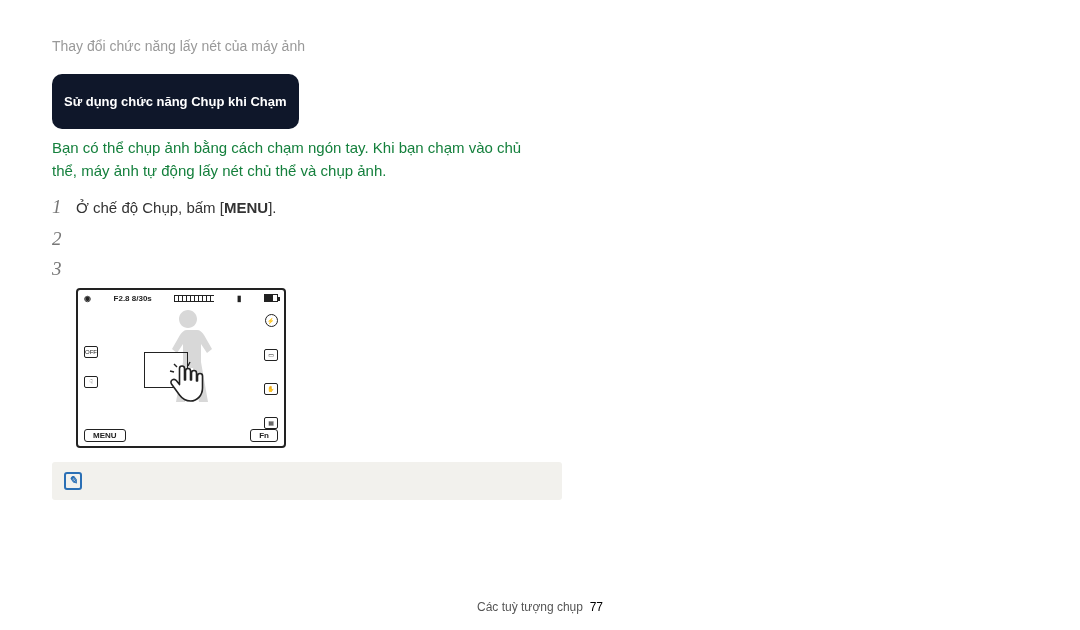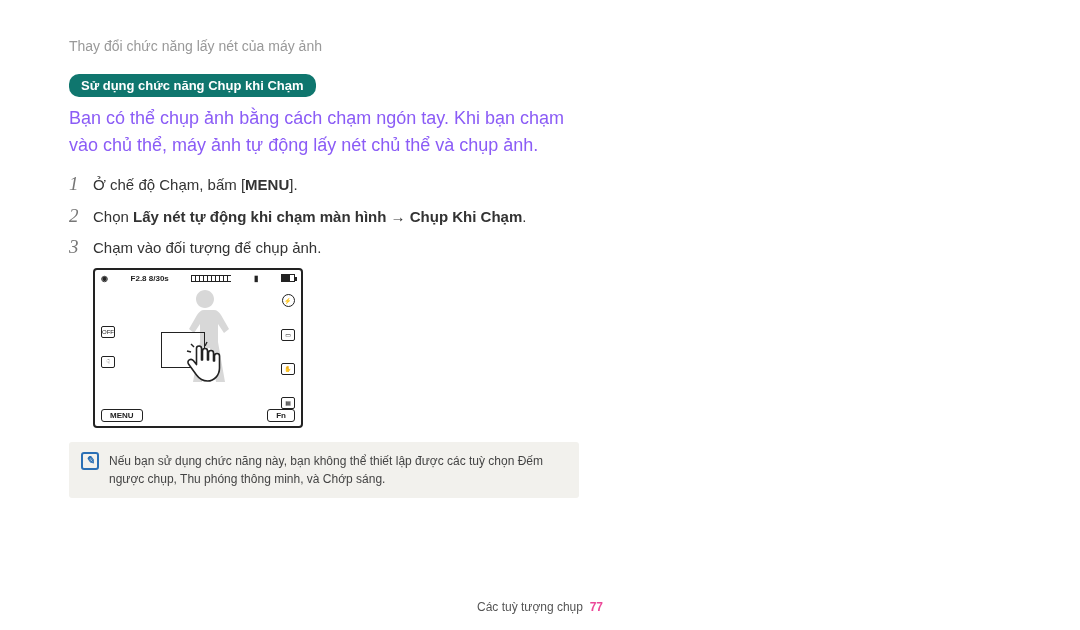--- a/index.html
+++ b/index.html
@@ -7,41 +7,40 @@
     width: 1080px;
     height: 630px;
     background: #fff;
     font-family: Arial, "Helvetica Neue", sans-serif;
     color: #333;
     position: relative;
   }
   .page {
     padding: 38px 52px 0 52px;
     width: 600px;
-    margin-left: 17px;
   }
   .page-header {
     color: #999;
     font-size: 14px;
     margin-bottom: 20px;
   }
   .pill {
     display: inline-block;
-    background: #0f766e;
+    background: #0f172a;
     color: #fff;
     font-size: 13px;
     font-weight: bold;
-    padding: 4px 12px;
+    padding: 20px 12px;
     border-radius: 10px;
     margin-bottom: 8px;
   }
   .intro {
-    font-size: 18px;
+    font-size: 15px;
     line-height: 1.5;
-    color: #8b5cf6;
+    color: #15803d;
     margin-bottom: 14px;
   }
   .steps {
     list-style: none;
   }
   .step {
     display: flex;
     align-items: baseline;
     margin-bottom: 8px;
     font-size: 15px;
@@ -149,47 +148,43 @@
     font-style: italic;
   }
   .footer {
     position: absolute;
     bottom: 16px;
     left: 0; right: 0;
     text-align: center;
     font-size: 12px;
     color: #555;
   }
-  .footer .pg { font-weight: bold; color: #ec4899; }
+  .footer .pg { font-weight: normal; color: #000000; }
 </style>
 </head>
 <body>
 
 <div class="page">
   <div class="page-header">Thay đổi chức năng lấy nét của máy ảnh</div>
 
   <div class="pill">Sử dụng chức năng Chụp khi Chạm</div>
   <div class="intro">Bạn có thể chụp ảnh bằng cách chạm ngón tay. Khi bạn chạm vào chủ thể, máy ảnh tự động lấy nét chủ thể và chụp ảnh.</div>
 
   <ol class="steps">
     <li class="step">
       <span class="step-num">1</span>
       <span class="step-text">
-        <span>Ở chế độ Chạm, bấm [</span><span class="menu-label">MENU</span><span>].</span>
+        <span>Ở chế độ Chụp, bấm [</span><span class="menu-label">MENU</span><span>].</span>
       </span>
     </li>
     <li class="step">
       <span class="step-num">2</span>
-      <span class="step-text">
-        <span>Chọn </span><span class="bold">Lấy nét tự động khi chạm màn hình</span><span class="arrow"> → </span><span class="bold">Chụp Khi Chạm</span><span>.</span>
-      </span>
     </li>
     <li class="step">
       <span class="step-num">3</span>
-      <span class="step-text">Chạm vào đối tượng để chụp ảnh.</span>
     </li>
   </ol>
 
   <div class="screen-holder">
     <div class="camera-screen">
       <div class="cs-top">
         <span>◉</span>
         <span>F2.8 8/30s</span>
         <span class="cs-ticks"></span>
         <span>▮</span>
@@ -221,19 +216,18 @@
       </div>
       <div class="cs-bottom">
         <span class="soft-btn">MENU</span>
         <span class="soft-btn">Fn</span>
       </div>
     </div>
   </div>
 
   <div class="note-box">
     <div class="note-icon">✎</div>
-    <div>Nếu bạn sử dụng chức năng này, bạn không thể thiết lập được các tuỳ chọn Đếm ngược chụp, Thu phóng thông minh, và Chớp sáng.</div>
   </div>
 </div>
 
 <div class="footer">
   <span>Các tuỳ tượng chụp</span>&nbsp;&nbsp;<span class="pg">77</span>
 </div>
 
 </body></html>

